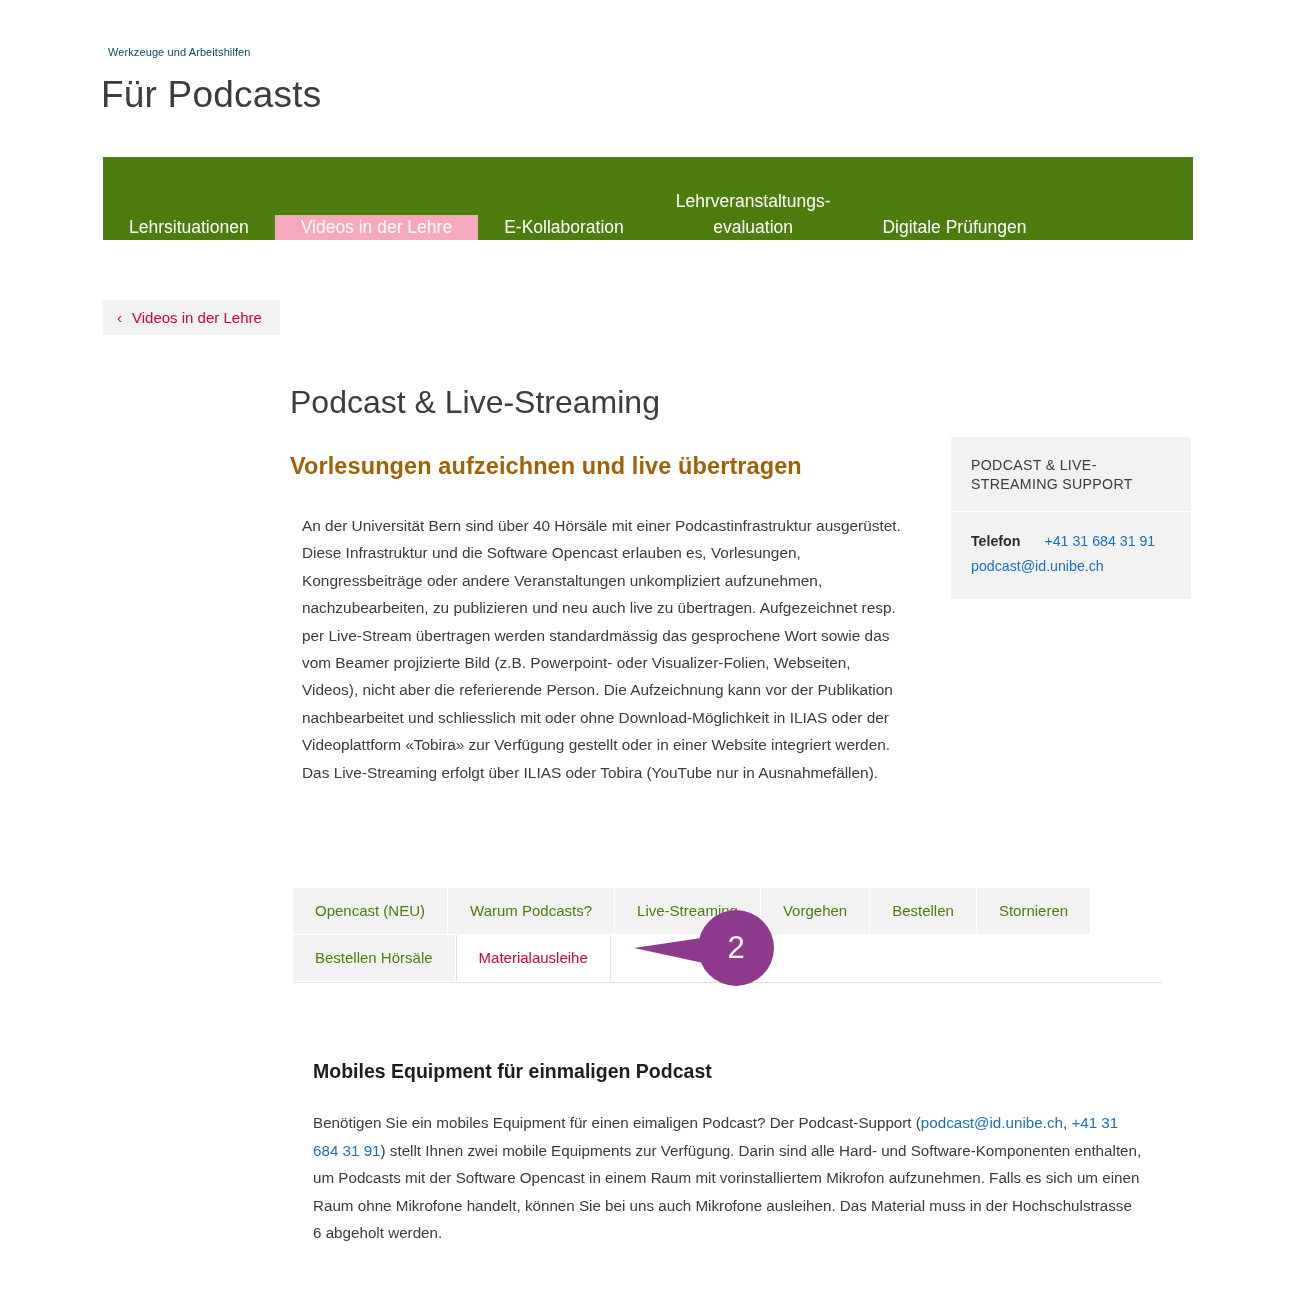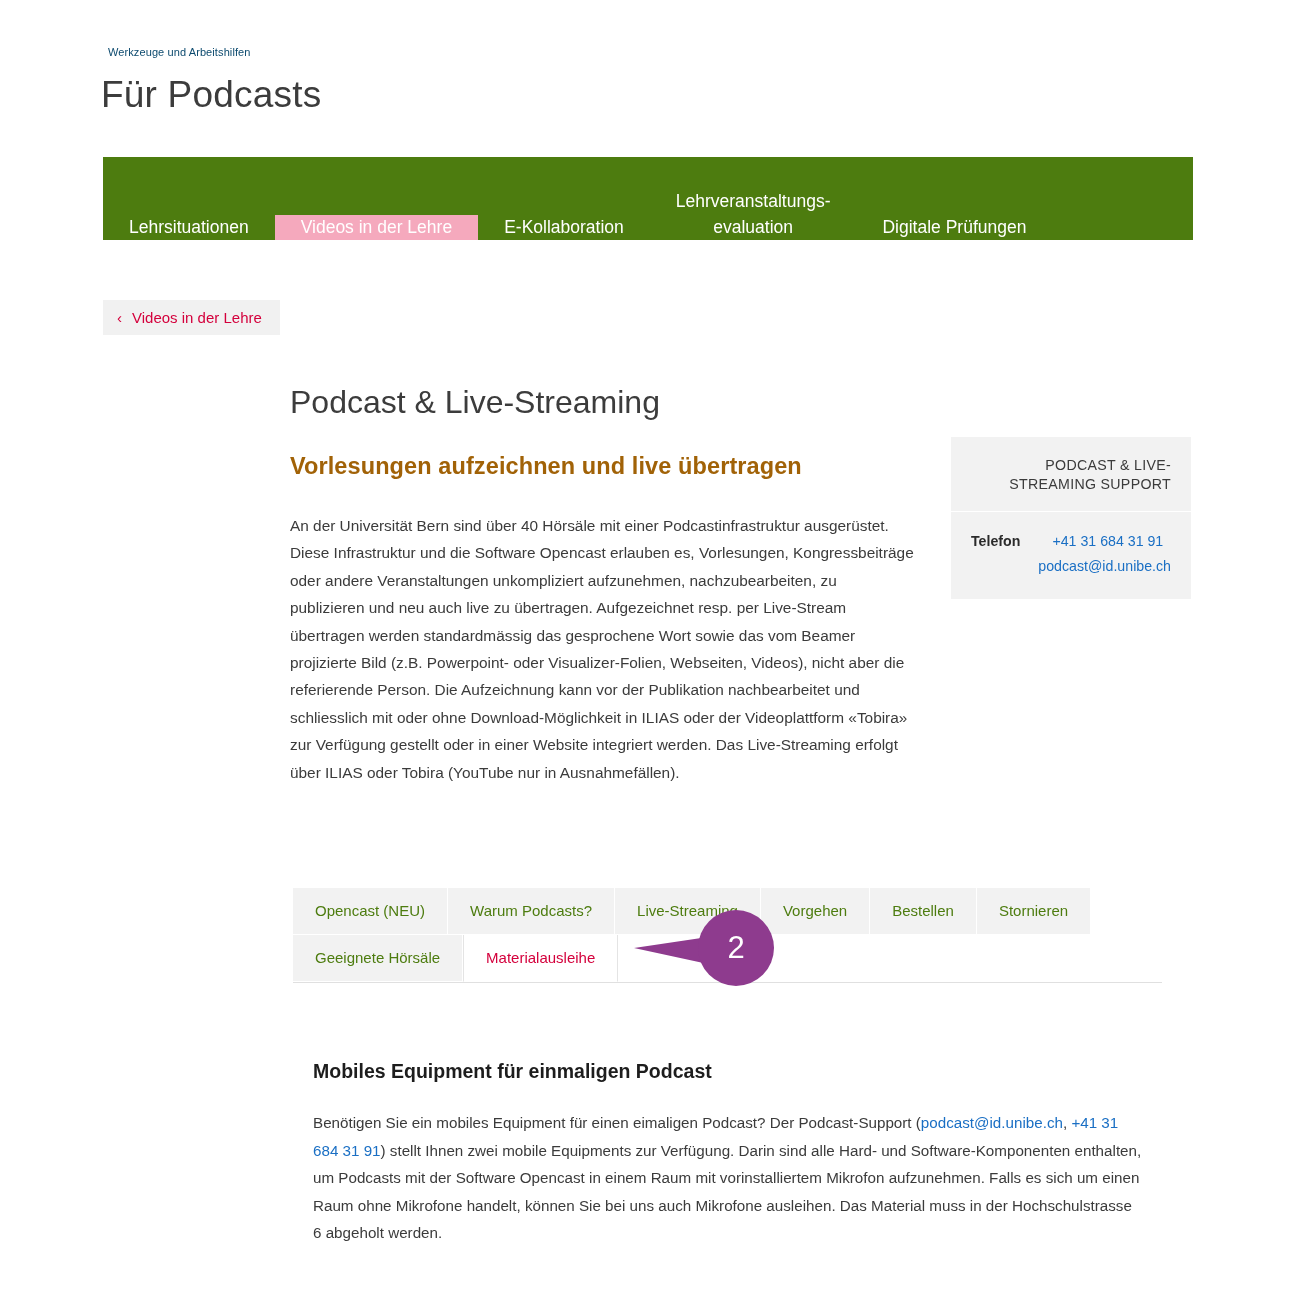--- a/index.html
+++ b/index.html
@@ -105,55 +105,54 @@
     width: 625px;
   }
   .content h2 {
     margin: 0 0 32px 0;
     font-size: 23.5px;
     font-weight: bold;
     color: #a16207;
     letter-spacing: 0.1px;
   }
   .content p.body {
-    margin: 0;
+    margin: 12px;
     font-size: 15.4px;
     line-height: 27.4px;
     color: #3b3b3b;
   }
 
   
   .infobox {
     position: absolute;
     left: 951px;
     top: 437px;
     width: 240px;
     background: #f2f2f2;
-    text-align: right;
   }
   .infobox .ib-head {
     padding: 19px 20px 17px 20px;
     font-size: 14.2px;
     line-height: 19px;
     color: #3b3b3b;
     letter-spacing: 0.3px;
   }
   .infobox .ib-sep {
     height: 1px;
     background: #ffffff;
     margin: 0;
   }
   .infobox .ib-body {
     padding: 17px 20px 20px 20px;
     font-size: 14.2px;
     line-height: 25px;
   }
   .infobox .ib-row {
     display: flex;
-    gap: 32px;
+    gap: 24px;
   }
   .infobox .ib-label {
     font-weight: bold;
     color: #2b2b2b;
   }
   .infobox a {
     color: #1a6fc4;
     text-decoration: none;
   }
 
@@ -290,21 +289,21 @@
   <div class="tabs">
     <div class="tabrow">
       <div class="tab">Opencast (NEU)</div>
       <div class="tab">Warum Podcasts?</div>
       <div class="tab">Live-Streaming</div>
       <div class="tab">Vorgehen</div>
       <div class="tab">Bestellen</div>
       <div class="tab">Stornieren</div>
     </div>
     <div class="tabrow">
-      <div class="tab">Geeignete Hörsäle</div>
+      <div class="tab">Bestellen Hörsäle</div>
       <div class="tab active">Materialausleihe</div>
     </div>
   </div>
 
   <div class="marker">
     <div class="tail"></div>
     <div class="bubble">2</div>
   </div>
 
   <div class="lower">

